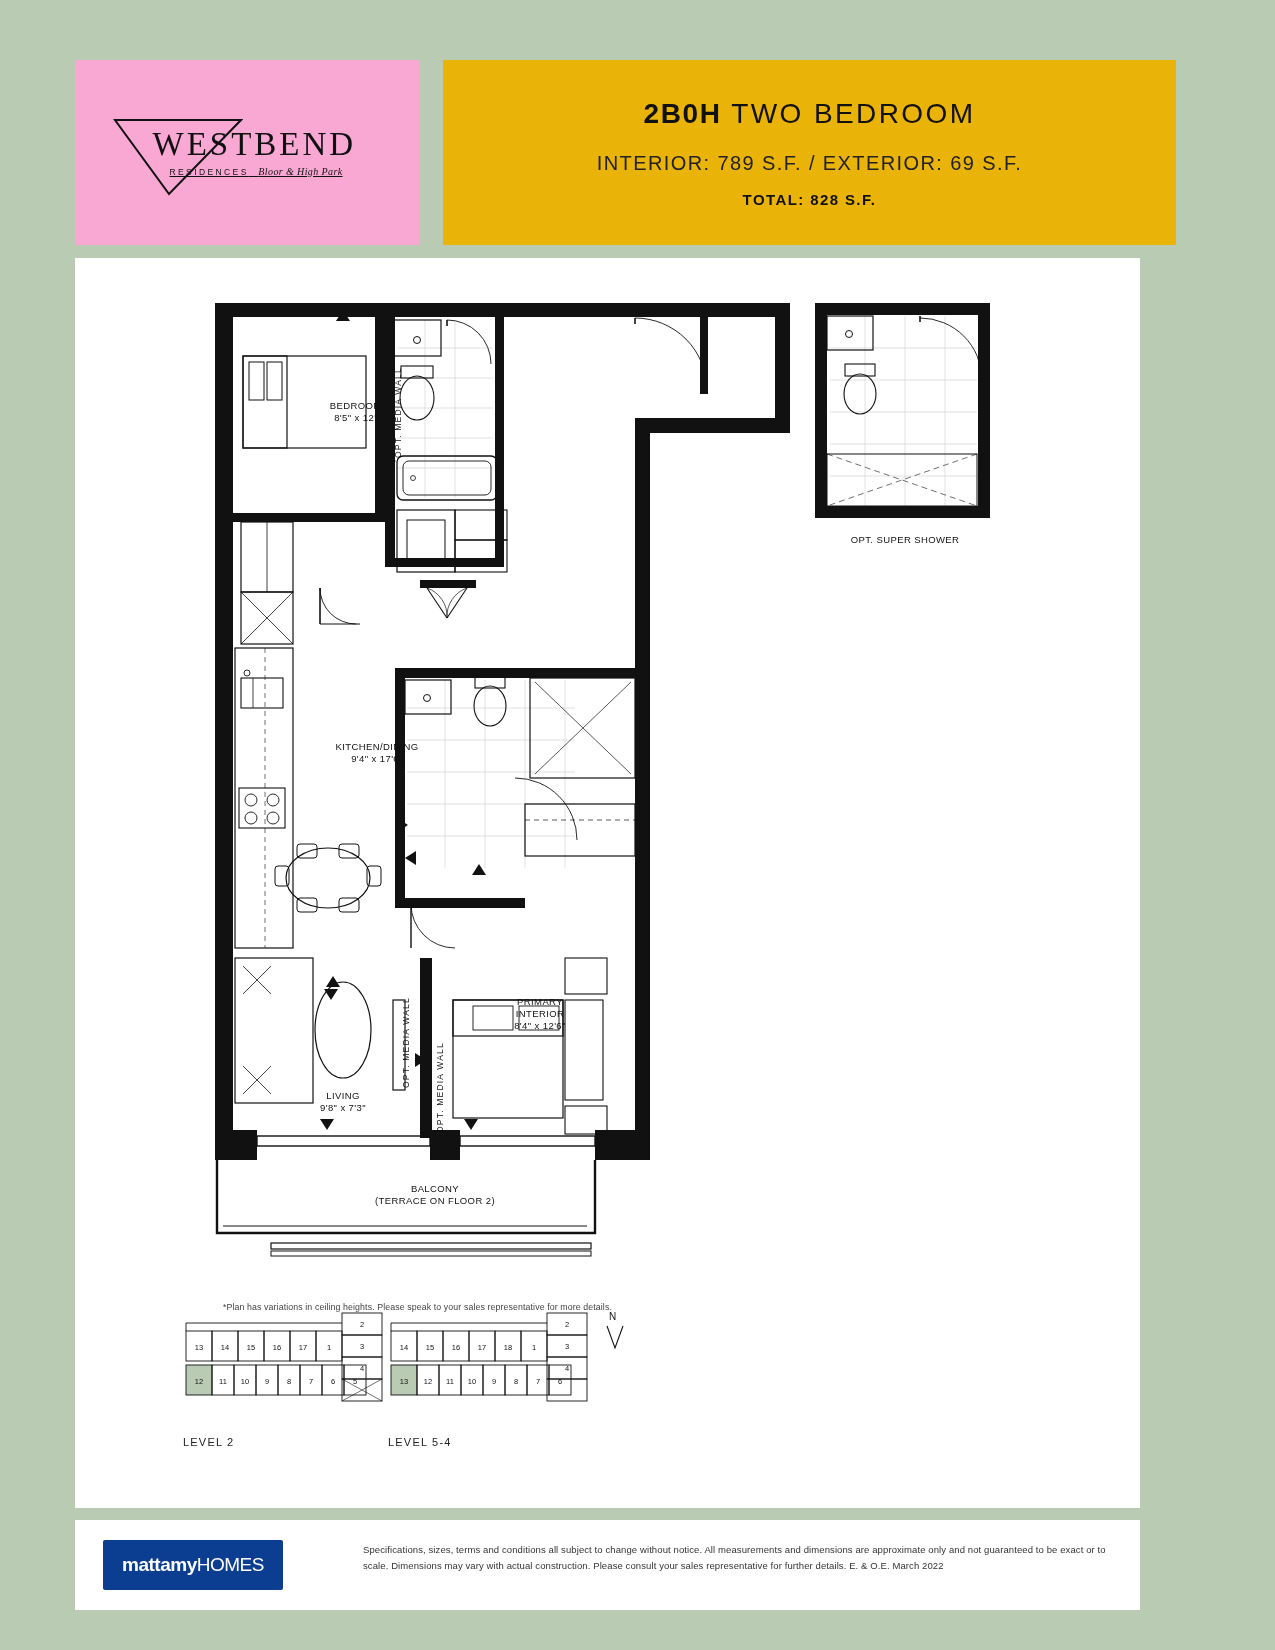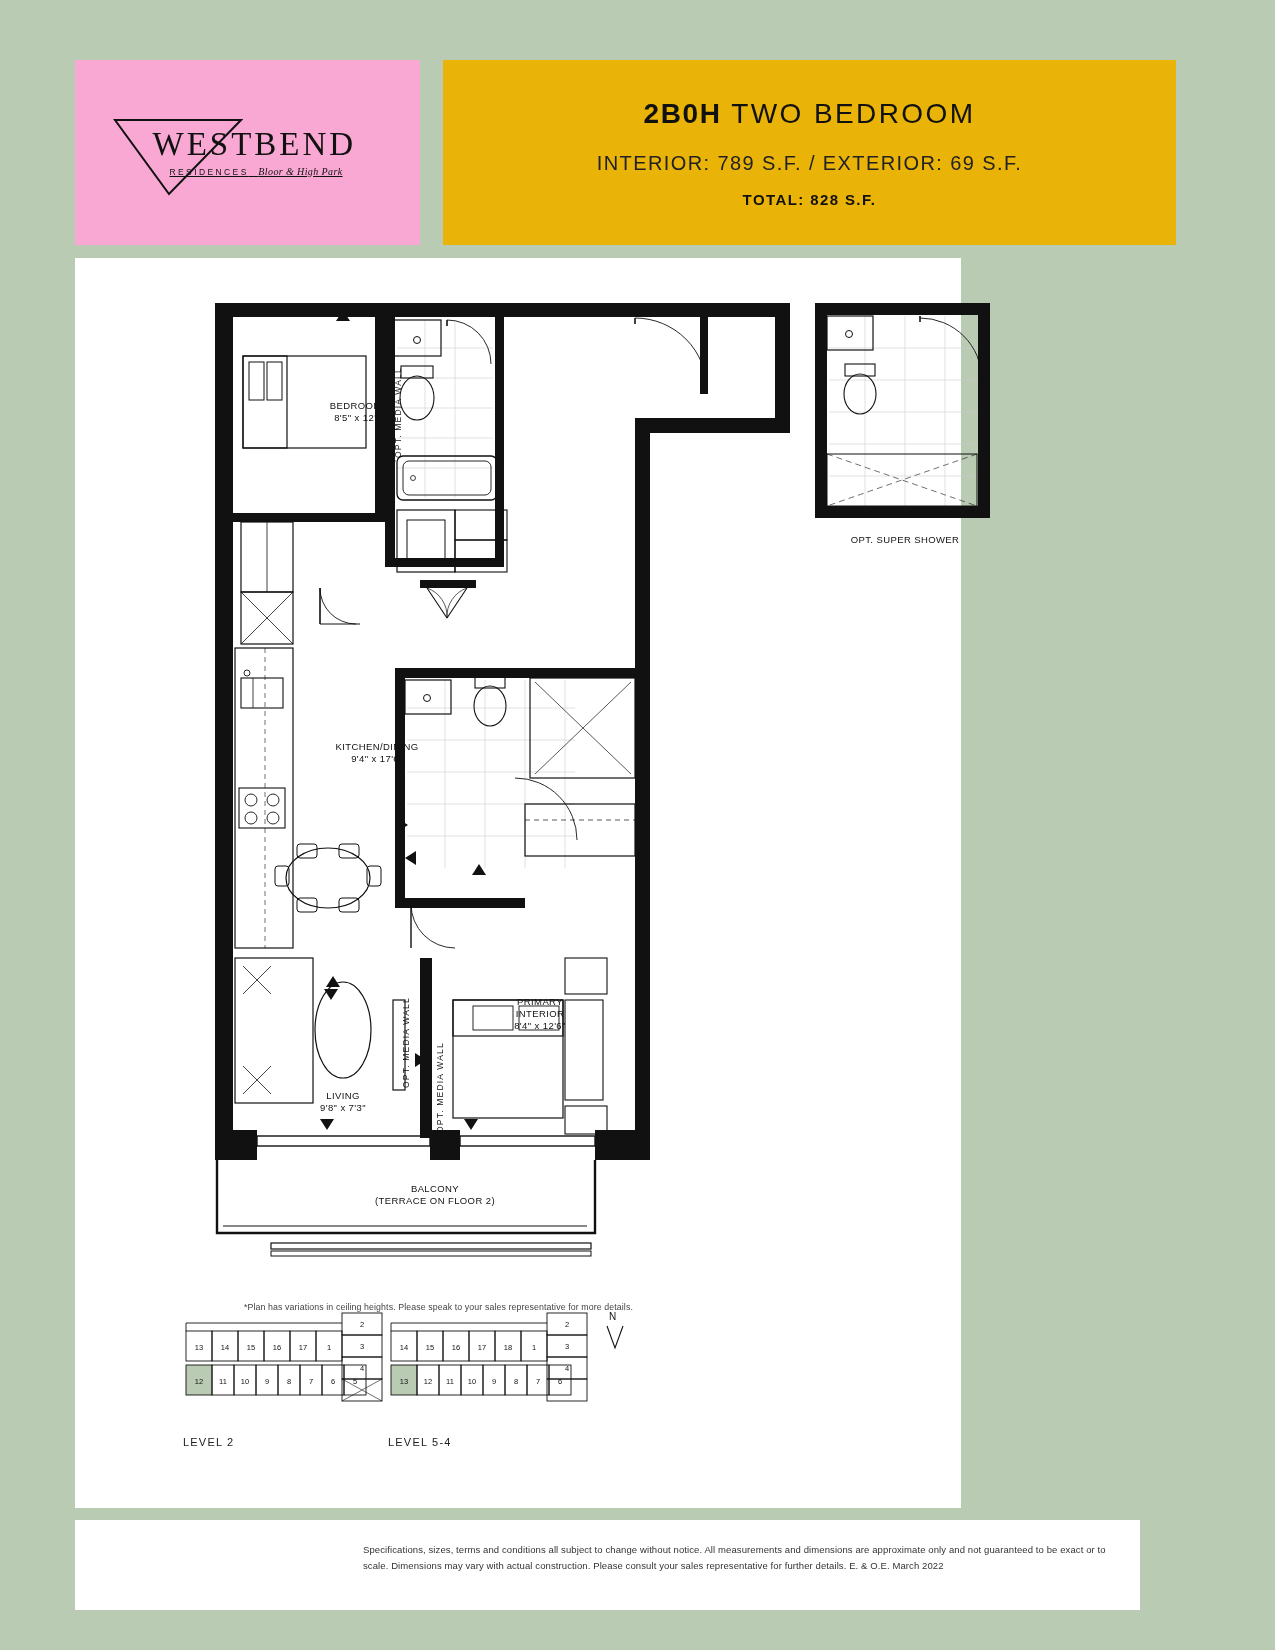--- a/index.html
+++ b/index.html
@@ -49,21 +49,21 @@
   .title-line b{font-weight:700;letter-spacing:1.6px;}
   .sub-line{
     font-size:20px;letter-spacing:1.4px;color:#222;margin-bottom:16px;
   }
   .tot-line{
     font-size:15px;letter-spacing:1.4px;color:#111;font-weight:700;
   }
 
   
   .body-panel{
-    position:absolute;left:75px;top:258px;width:886px;height:1250px;
+    position:absolute;left:75px;top:258px;width:1065px;height:1250px;
     background:#ffffff;
   }
 
   
   .footer{
     position:absolute;left:75px;top:1520px;width:1065px;height:90px;
     background:#ffffff;
   }
   .mattamy{
     position:absolute;left:28px;top:20px;width:180px;height:50px;
@@ -338,21 +338,21 @@
       <span>BALCONY</span><br>
       <span>(TERRACE ON FLOOR 2)</span>
     </div>
 
     <div class="vert" style="left:318px;top:200px;">OPT. MEDIA WALL</div>
     <div class="vert" style="left:326px;top:830px;">OPT. MEDIA WALL</div>
     <div class="vert" style="left:360px;top:875px;">OPT. MEDIA WALL</div>
 
     <div class="lbl c" style="left:735px;top:268px;width:190px;margin-top:8px;">OPT. SUPER SHOWER</div>
 
-    <div class="note" style="left:148px;top:1044px;margin-left:21px;">*Plan has variations in ceiling heights. Please speak to your sales representative for more details.</div>
+    <div class="note" style="left:148px;top:1044px;">*Plan has variations in ceiling heights. Please speak to your sales representative for more details.</div>
 
     <svg style="position:absolute;left:95px;top:1045px;" width="290" height="110" viewBox="0 0 290 110">
       <g stroke="#111" fill="none" stroke-width="0.9">
 
         <rect x="16" y="62" width="26" height="30" fill="#b9cbb2" stroke="#111"></rect>
 
         <rect x="16" y="28" width="26" height="30"></rect>
         <rect x="42" y="28" width="26" height="30"></rect>
         <rect x="68" y="28" width="26" height="30"></rect>
         <rect x="94" y="28" width="26" height="30"></rect>
@@ -444,14 +444,18 @@
 
     <svg style="position:absolute;left:520px;top:1048px;" width="40" height="60" viewBox="0 0 40 60">
       <text x="14" y="14" font-family="Liberation Sans, sans-serif" font-size="10" fill="#111">N</text>
       <path d="M12 20 L20 42 L28 20" fill="none" stroke="#111" stroke-width="1.1"></path>
     </svg>
 
   </div>
 </div>
 
 <div class="footer">
+  <div class="mattamy">
+    <span class="m1">mattamy</span>
+    <span class="m2">HOMES</span>
+  </div>
   <div class="disc">Specifications, sizes, terms and conditions all subject to change without notice. All measurements and dimensions are approximate only and not guaranteed to be exact or to scale. Dimensions may vary with actual construction. Please consult your sales representative for further details. E. &amp; O.E. March 2022</div>
 </div>
 
 </body></html>

